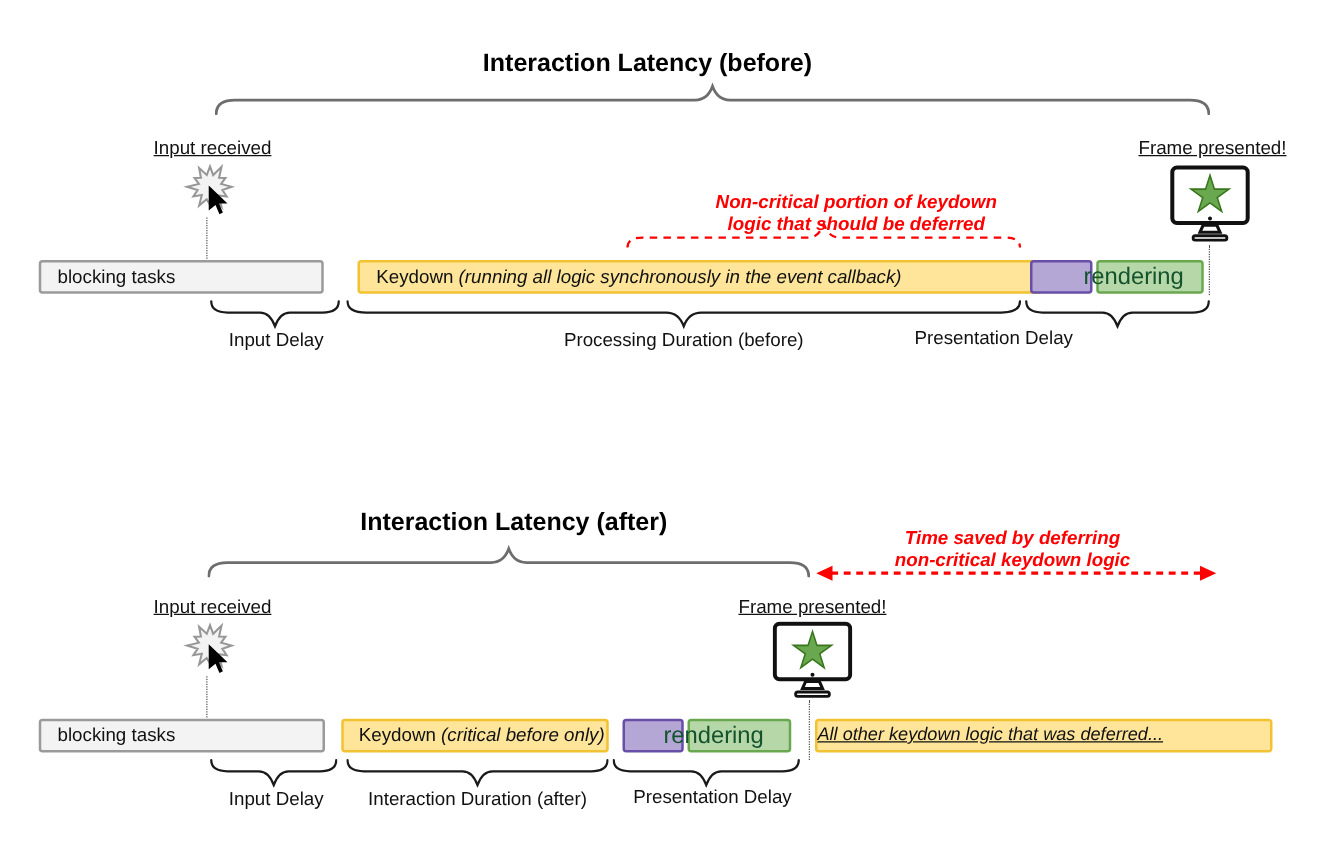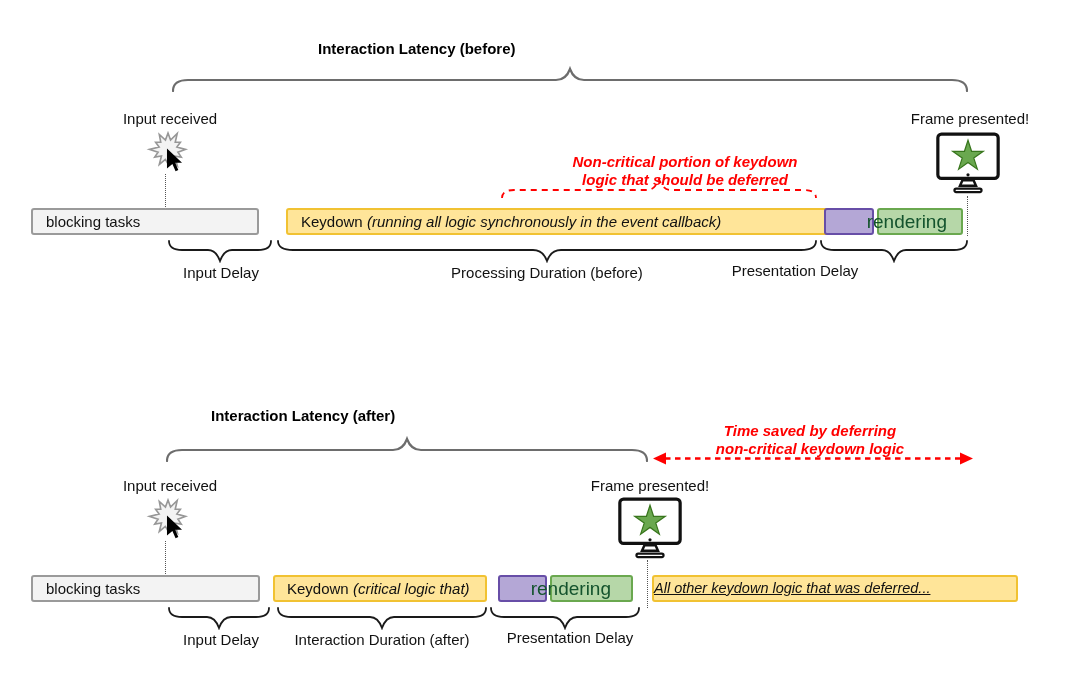--- a/index.html
+++ b/index.html
@@ -1,22 +1,22 @@
 <!DOCTYPE html>
 <html><head>
 <meta charset="utf-8">
 <style>
   html,body{margin:0;padding:0;background:#fff;}
   #canvas{
     position:relative;width:1071px;height:690px;background:#fff;overflow:hidden;
     font-family:"Liberation Sans", sans-serif;color:#111;
   }
   .abs{position:absolute;}
-  .title{font-size:15px;font-weight:bold;color:#000;}
-  .small-label{font-size:15px;text-align:center;color:#111;}
+  .title{font-size:20px;font-weight:bold;text-align:center;color:#000;}
+  .small-label{font-size:15px;text-align:center;color:#111;text-decoration:underline;}
   .measure-label{font-size:15px;text-align:center;color:#111;}
   .red-note{color:#ff0000;font-size:15px;font-weight:bold;font-style:italic;text-align:center;line-height:18px;margin-top:16px;}
   .bar{
     position:absolute;height:27px;box-sizing:border-box;border:2px solid #000;border-radius:3px;
     font-size:15px;line-height:23px;white-space:nowrap;
   }
   .bar-gray{background:#f3f3f3;border-color:#9a9a9a;}
   .bar-yellow{background:#ffe599;border-color:#f1c232;}
   .bar-purple{background:#b4a7d6;border-color:#674ea7;}
   .bar-green{background:#b6d7a8;border-color:#6aa84f;}
@@ -126,21 +126,21 @@
     <rect x="15" y="45.8" width="22" height="2.8" rx="1.4" fill="#fff" stroke="#111" stroke-width="1.8"></rect>
   </svg>
 
   <div class="dotted-v" style="left:647px;top:560px;height:48px;"></div>
 
   <div class="bar bar-gray pad-left" style="left:31px;top:575px;width:229px;">
     <span>blocking tasks</span>
   </div>
   <div class="bar bar-yellow" style="left:273px;top:575px;width:214px;padding-left:12px;">
     <span>Keydown</span>
-    <span class="it">(critical logic that)</span>
+    <span class="it">(critical before only)</span>
   </div>
   <div class="bar bar-purple" style="left:498px;top:575px;width:49px;"></div>
   <div class="bar bar-green" style="left:550px;top:575px;width:83px;"></div>
   <div class="overlay-label" style="left:507px;top:575px;width:104px;">rendering</div>
   <div class="bar bar-yellow it" style="left:652px;top:575px;width:366px;text-align:left;font-size:14.5px;text-decoration:underline;">
     <span>All other keydown logic that was deferred...</span>
   </div>
 
   <svg class="abs" style="left:168px;top:607px;" width="102" height="23" viewBox="0 0 102 23">
     <path d="M1 1 Q1 10 14 10 L39 10 Q47 10 51 21 Q55 10 63 10 L88 10 Q101 10 101 1" fill="none" stroke="#1a1a1a" stroke-width="1.8" stroke-linecap="round"></path>

